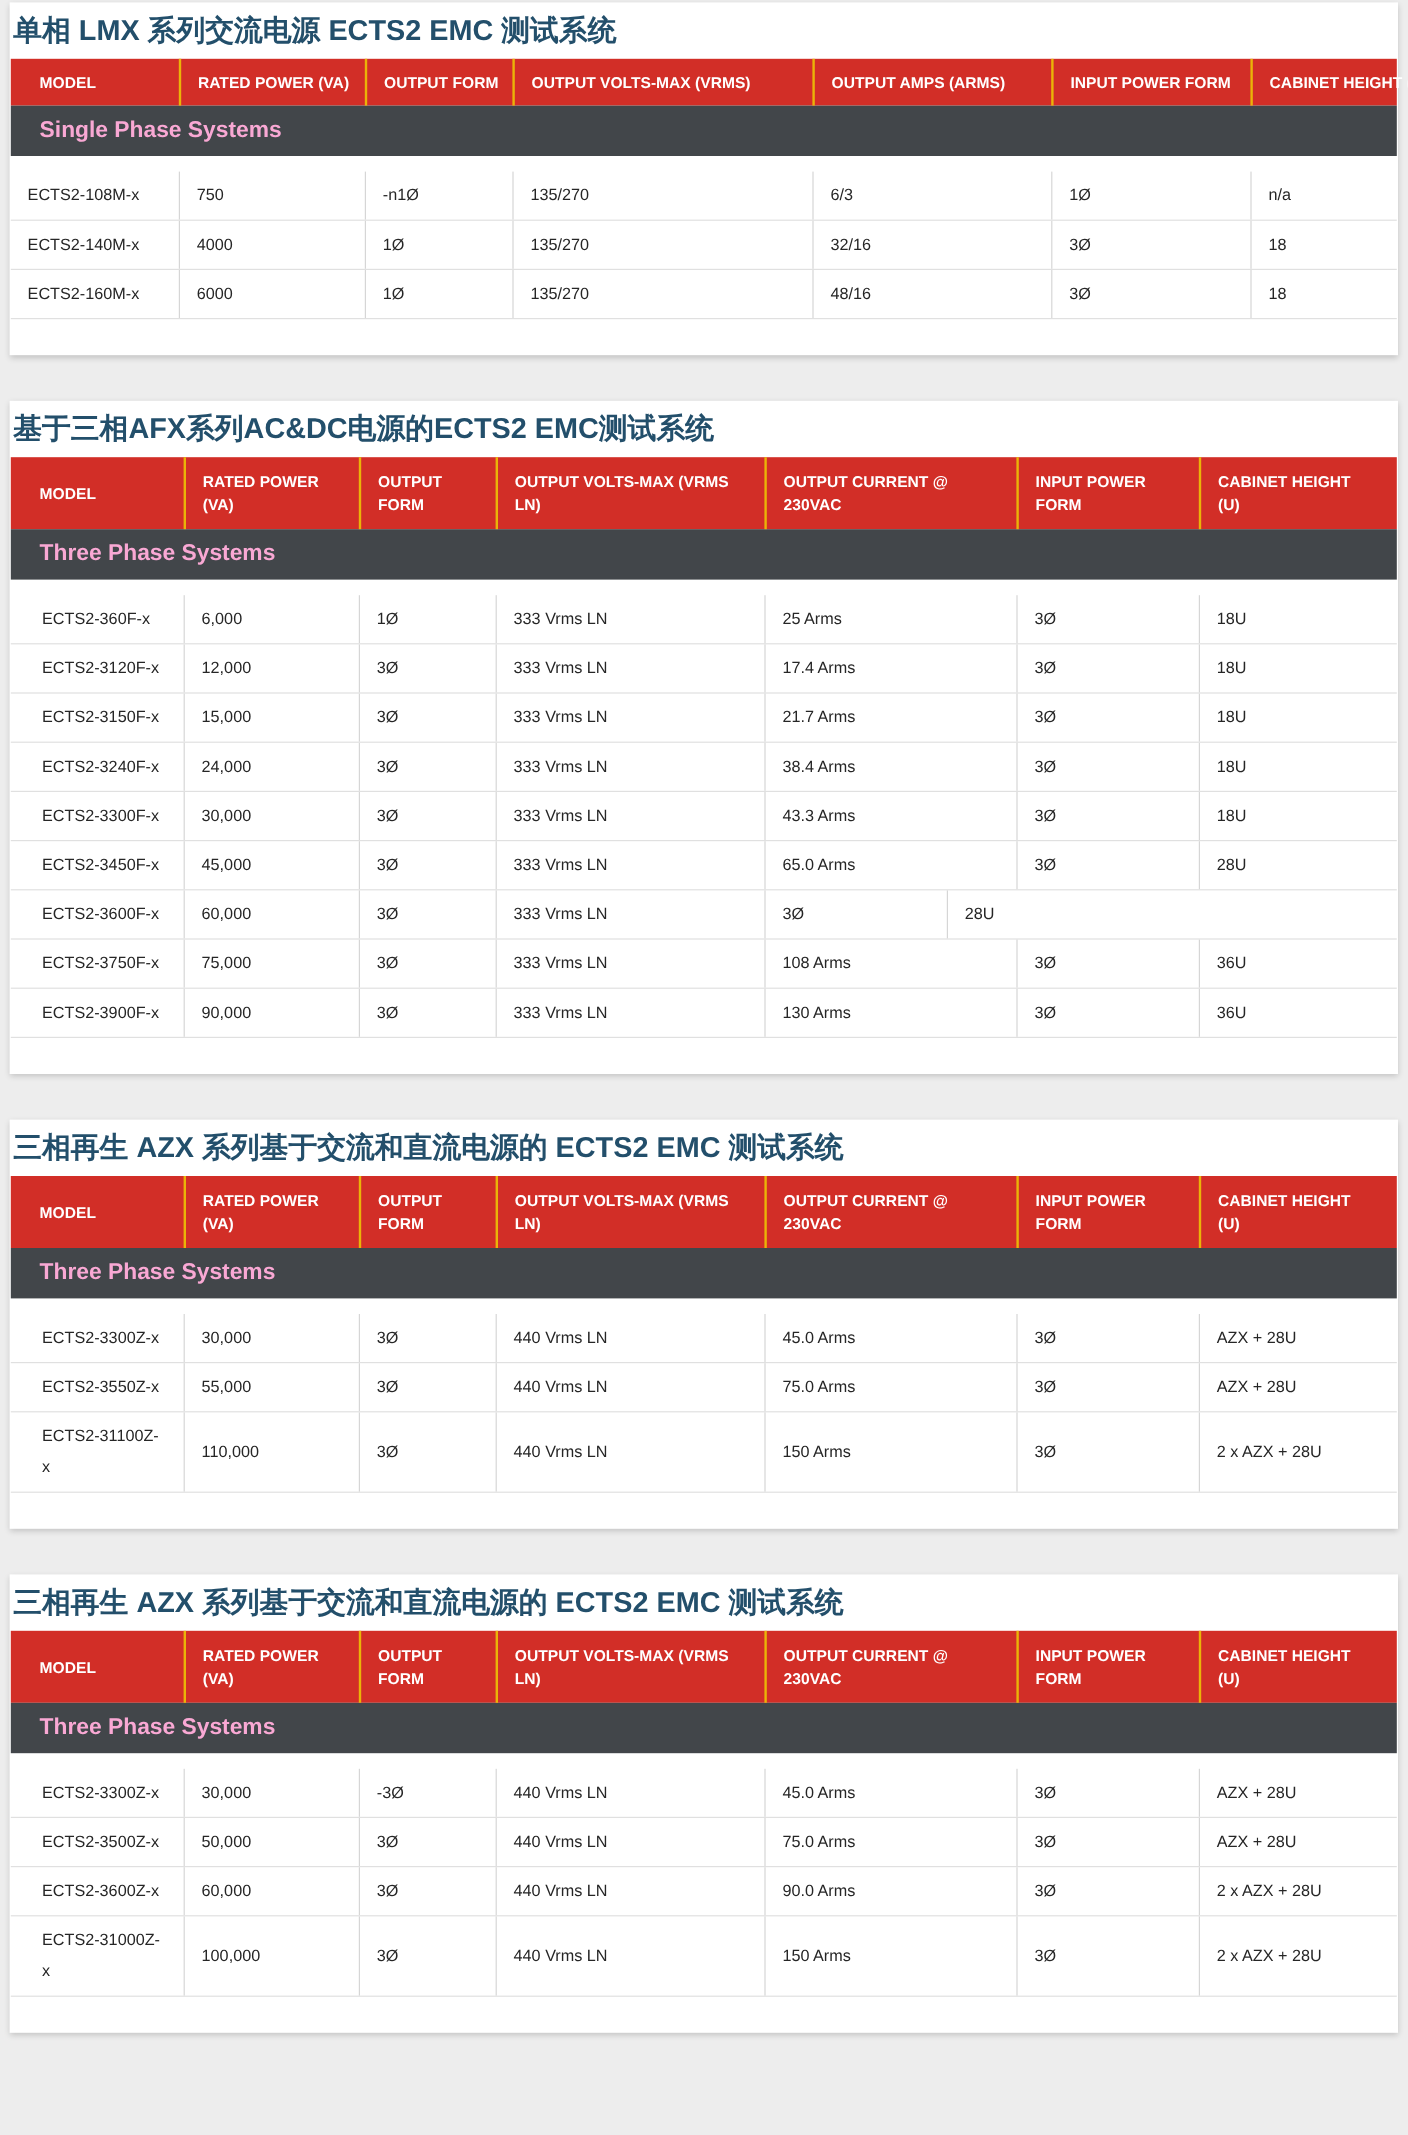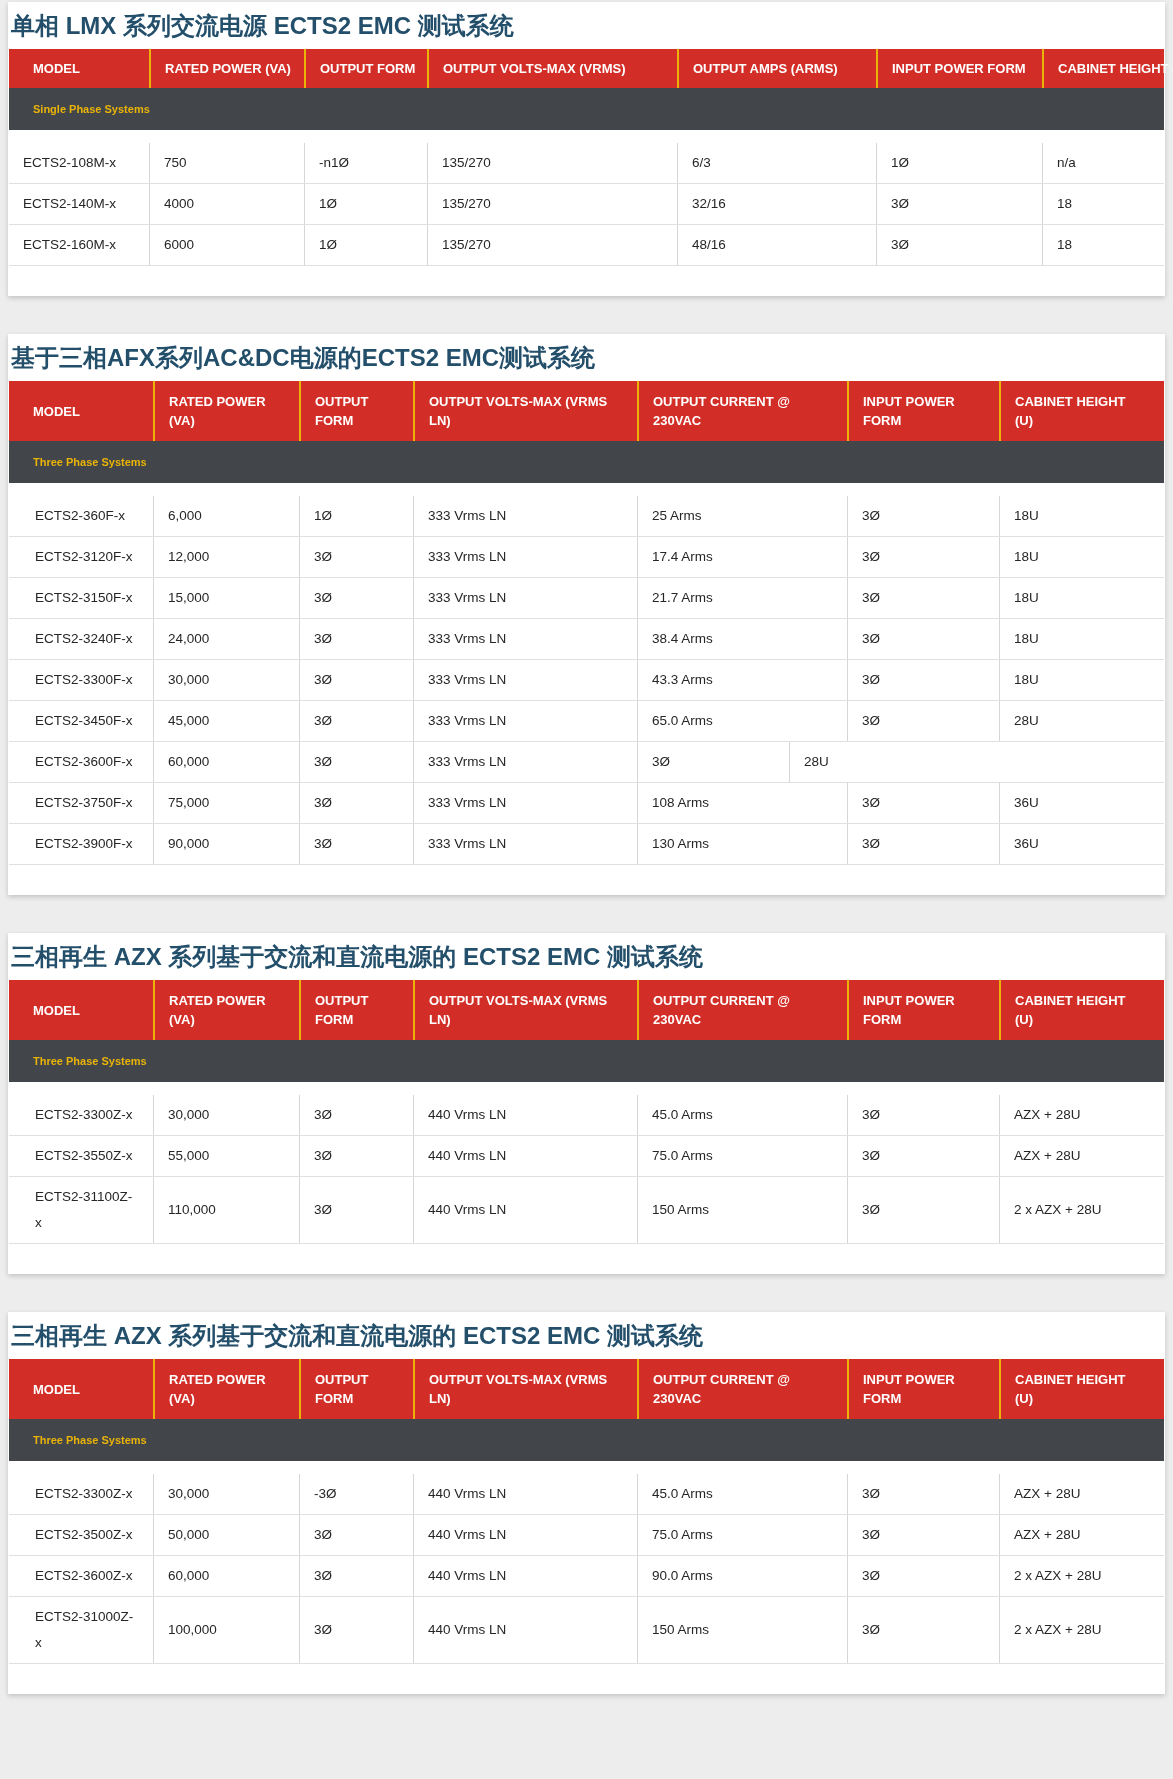--- a/index.html
+++ b/index.html
@@ -47,23 +47,23 @@
     border-left:2px solid #eab308;
     display:flex;flex-direction:column;justify-content:center;
     flex:none;
   }
   .hcell.c0{border-left:none;padding-left:24px;}
   .secA .hcell{min-height:38px;}
   .secB .hcell{min-height:60px;}
   
   .group{
     background:var(--group-bg);
-    color:#eab308;
+    color:#f9a8d4;
     font-weight:700;
-    font-size:11px;
+    font-size:19px;
     line-height:18px;
     padding:12px 24px;
   }
   
   .tbody{padding-top:13px;}
   .trow{display:flex;border-bottom:1px solid #e0e0e0;}
   .bcell{
     box-sizing:border-box;
     font-size:13.5px;
     color:#262626;

